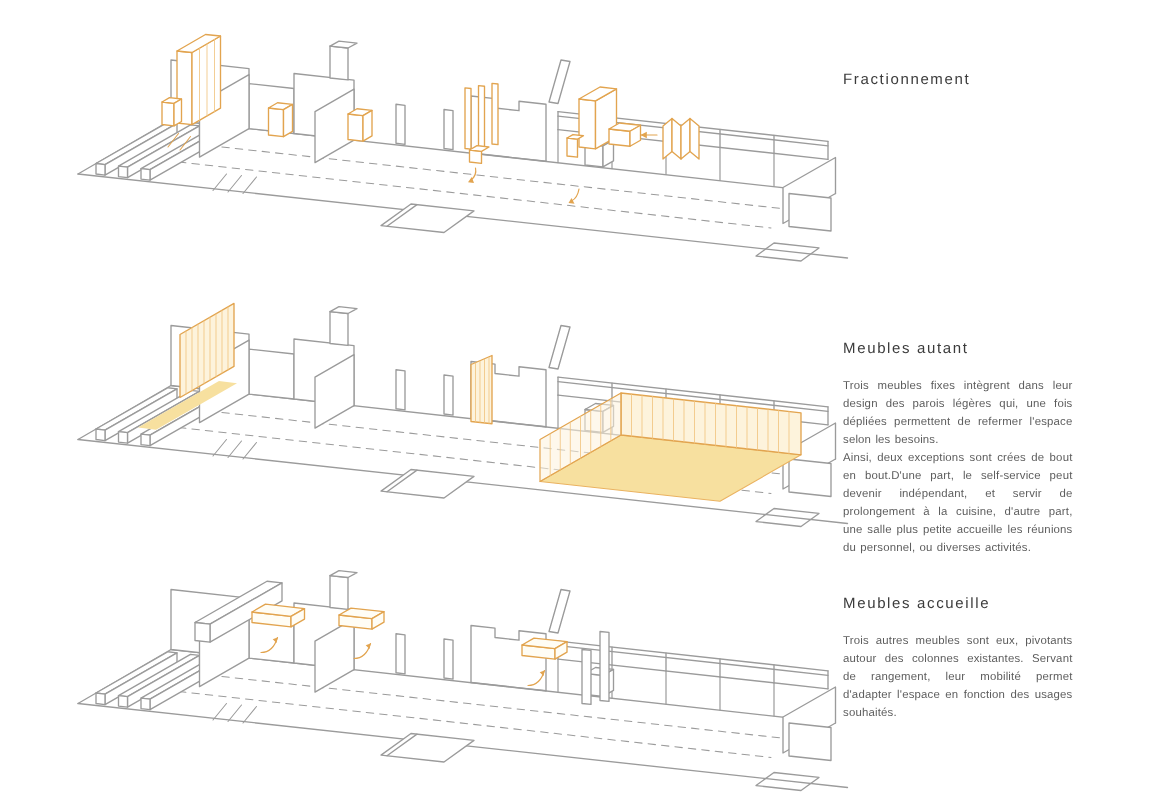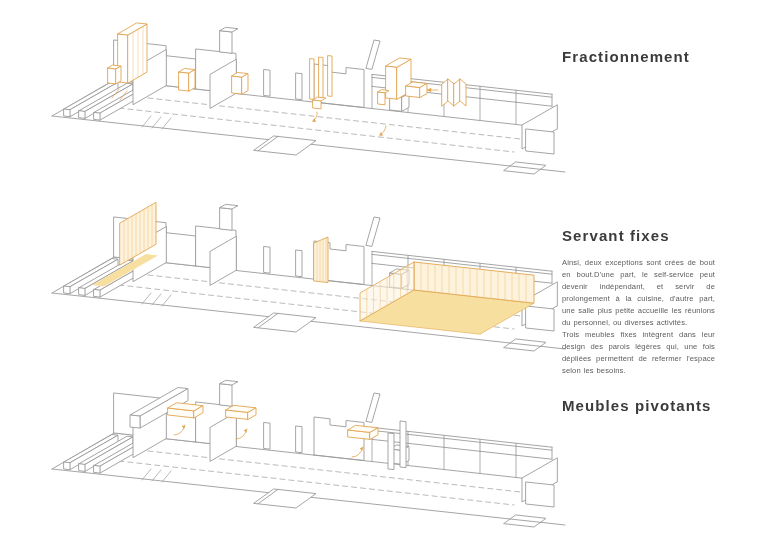--- a/index.html
+++ b/index.html
@@ -9,21 +9,21 @@
   }
   .figure{position:absolute;left:34px;width:534px;height:176px;}
   .fig-1{top:4px;}
   .fig-2{top:181px;}
   .fig-3{top:357px;}
   .text-col-section{position:absolute;left:562px;width:153px;}
   .sec-1{top:48px;}
   .sec-2{top:227px;}
   .sec-3{top:397px;}
   .section-title{
-    font-size:15px;font-weight:700;letter-spacing:1.1px;color:#3b3b3b;
+    font-size:10px;font-weight:400;letter-spacing:1.1px;color:#3b3b3b;
     margin:0 0 13px 0;
   }
   .section-body p{
     font-size:7.6px;line-height:1.58;color:#5c5c5c;text-align:justify;
     letter-spacing:.12px;word-spacing:.6px;margin:0;
   }
   .section-body p + p{margin-top:0;}
   .section-body p.gap{margin-top:11px;}
   svg{display:block;}
   .hidden-defs{position:absolute;width:0;height:0;overflow:hidden;}
@@ -192,24 +192,25 @@
     <path d="M318,100 q8,0 11,-10" fill="none" stroke-width=".8"></path>
     <path d="M329,90 l-3.2,1.2 l2.6,2.5 z" stroke="none" fill="#e2a44f"></path>
   </g>
 </svg>
 
 <section class="text-col-section sec-1">
   <h2 class="section-title">Fractionnement</h2>
 </section>
 
 <section class="text-col-section sec-2">
-  <h2 class="section-title">Servant fixes</h2>
+  <h2 class="section-title">Meubles autant</h2>
   <div class="section-body">
+    <p>Trois meubles fixes intègrent dans leur design des parois légères qui, une fois dépliées permettent de refermer l'espace selon les besoins.</p>
     <p>Ainsi, deux exceptions sont crées de bout en bout.D'une part, le self-service peut devenir indépendant, et servir de prolongement à la cuisine, d'autre part, une salle plus petite accueille les réunions du personnel, ou diverses activités.</p>
-    <p>Trois meubles fixes intègrent dans leur design des parois légères qui, une fois dépliées permettent de refermer l'espace selon les besoins.</p>
   </div>
 </section>
 
 <section class="text-col-section sec-3">
-  <h2 class="section-title">Meubles pivotants</h2>
+  <h2 class="section-title">Meubles accueille</h2>
   <div class="section-body">
+    <p>Trois autres meubles sont eux, pivotants autour des colonnes existantes. Servant de rangement, leur mobilité permet d'adapter l'espace en fonction des usages souhaités.</p>
   </div>
 </section>
 
 </body></html>

